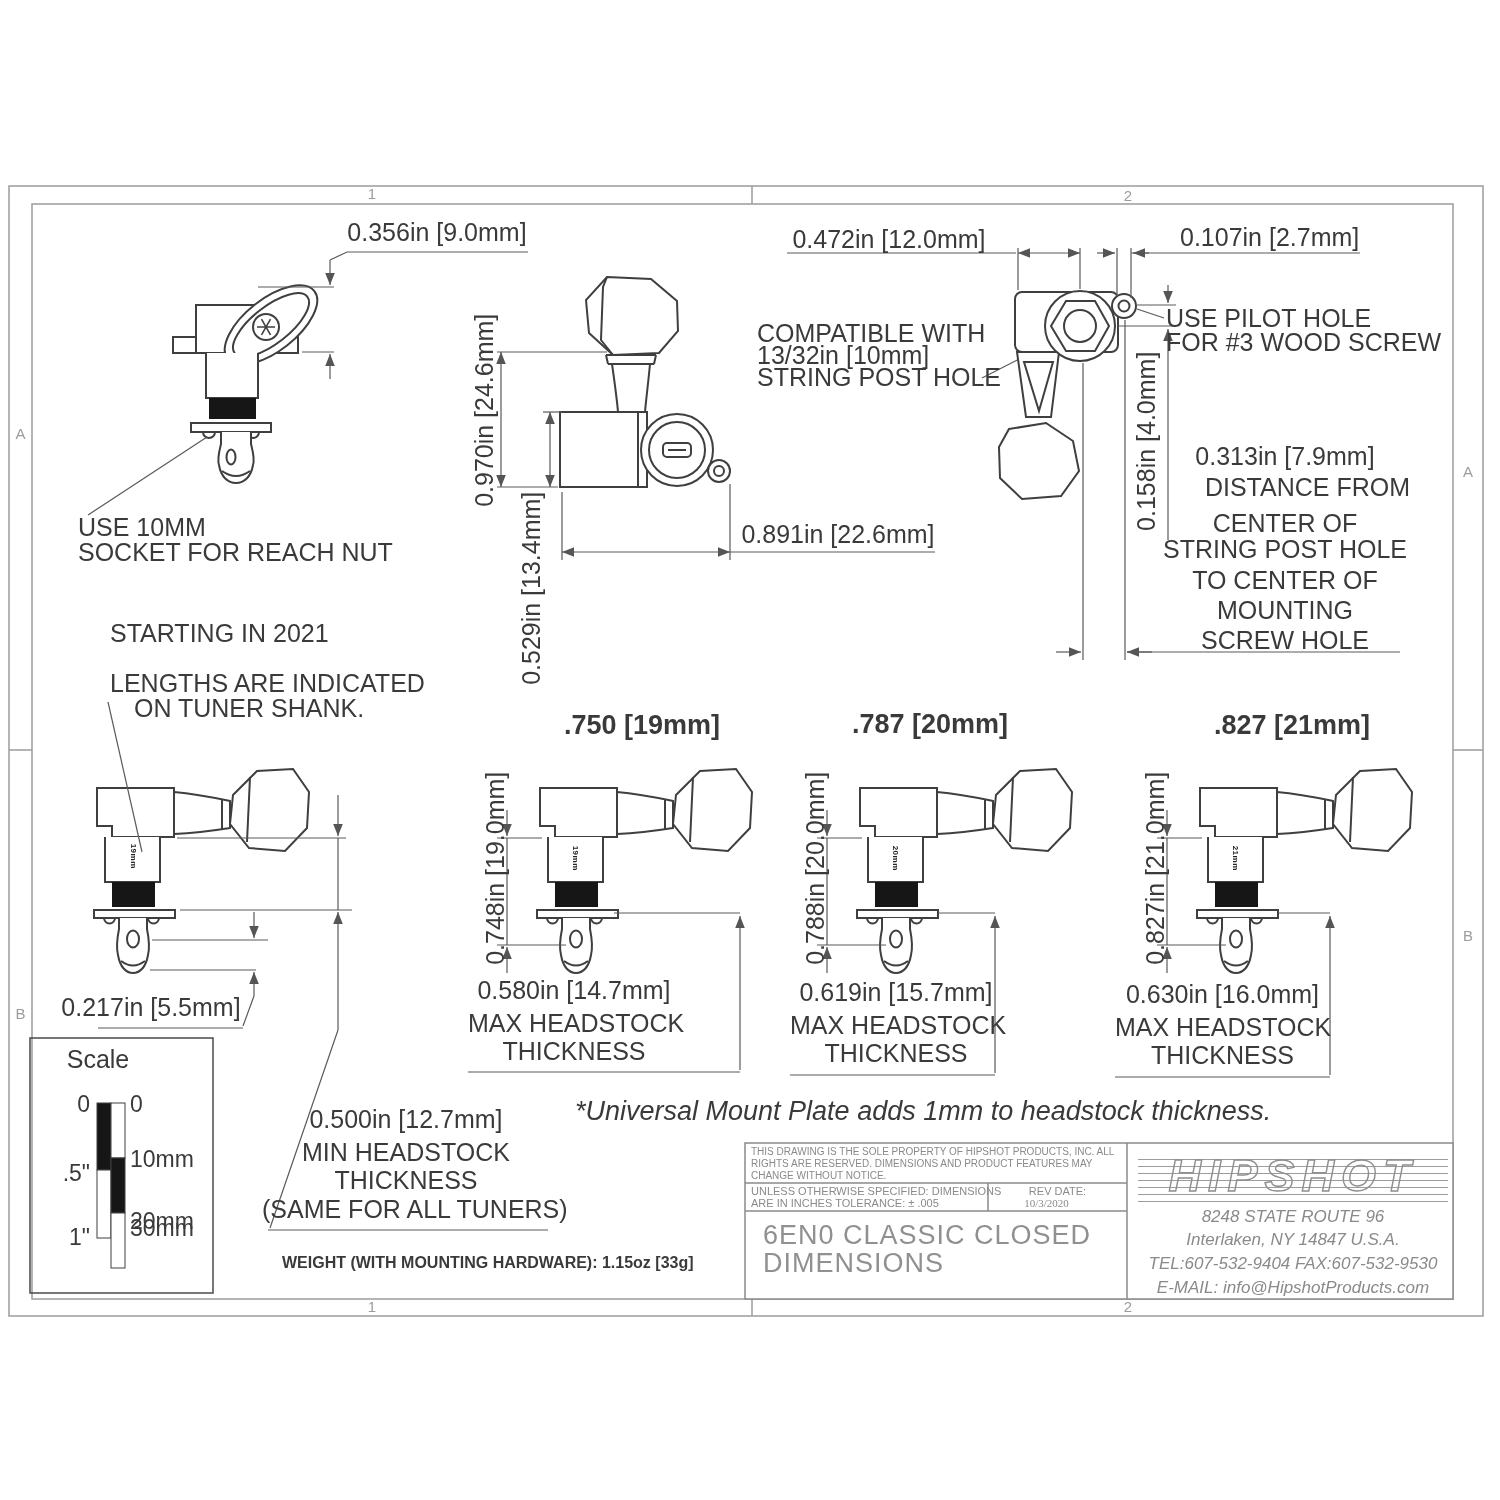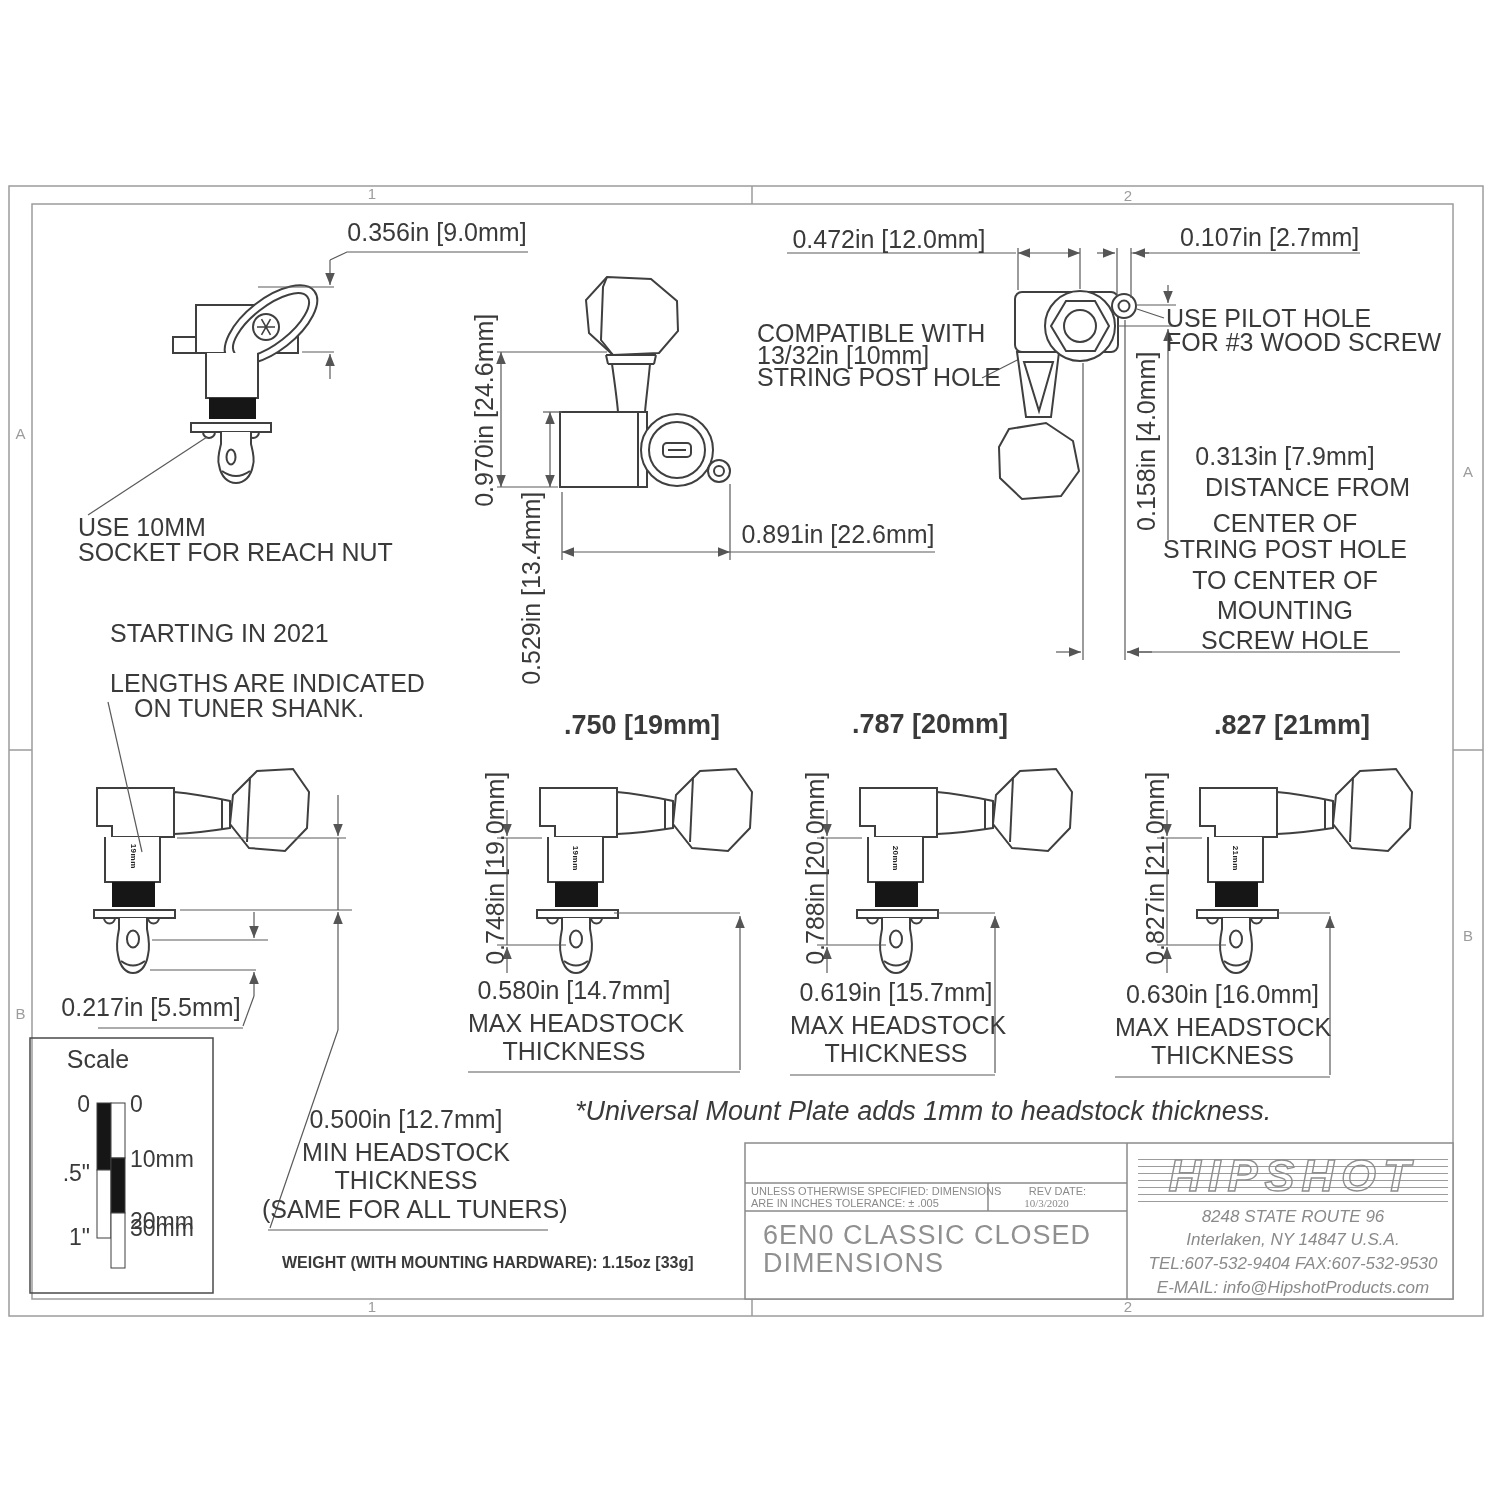--- a/index.html
+++ b/index.html
@@ -267,20 +267,21 @@
 
 <div class="t c" style="left:38px;top:1046px;width:120px;">Scale</div>
 <div class="t r" style="left:60px;top:1092px;width:30px;font-size:23px;">0</div>
 <div class="t r" style="left:46px;top:1161px;width:44px;font-size:23px;">.5"</div>
 <div class="t r" style="left:46px;top:1225px;width:44px;font-size:23px;">1"</div>
 <div class="t" style="left:130px;top:1092px;width:40px;font-size:23px;">0</div>
 <div class="t" style="left:130px;top:1147px;width:80px;font-size:23px;">10mm</div>
 <div class="t" style="left:130px;top:1209px;width:80px;font-size:23px;">20mm</div>
 <div class="t" style="left:130px;top:1216px;width:80px;font-size:23px;">30mm</div>
 
+<div class="t tb" style="left:751px;top:1146px;width:372px;font-size:10px;white-space:normal;line-height:1.2;">THIS DRAWING IS THE SOLE PROPERTY OF HIPSHOT PRODUCTS, INC. ALL RIGHTS ARE RESERVED. DIMENSIONS AND PRODUCT FEATURES MAY CHANGE WITHOUT NOTICE.</div>
 <div class="t tb" style="left:751px;top:1186px;width:235px;font-size:11px;">UNLESS OTHERWISE SPECIFIED: DIMENSIONS</div>
 <div class="t tb" style="left:751px;top:1198px;width:235px;font-size:11px;">ARE IN INCHES TOLERANCE:  ± .005</div>
 <div class="t tb c" style="left:988px;top:1186px;width:139px;font-size:11px;">REV DATE:</div>
 <div class="t tb c" style="left:988px;top:1198px;width:117px;font-size:11px;font-family:Liberation Serif, serif;">10/3/2020</div>
 <div class="t" style="left:763px;top:1221px;width:340px;font-size:27px;letter-spacing:1px;color:#909090;">6EN0 CLASSIC CLOSED</div>
 <div class="t" style="left:763px;top:1249px;width:340px;font-size:27px;letter-spacing:1px;color:#909090;">DIMENSIONS</div>
 
 <div class="stripes"></div>
 <div class="brand">HIPSHOT</div>
 <div class="t tb c ital" style="left:1133px;top:1208px;width:320px;font-size:17px;">8248 STATE ROUTE 96</div>

